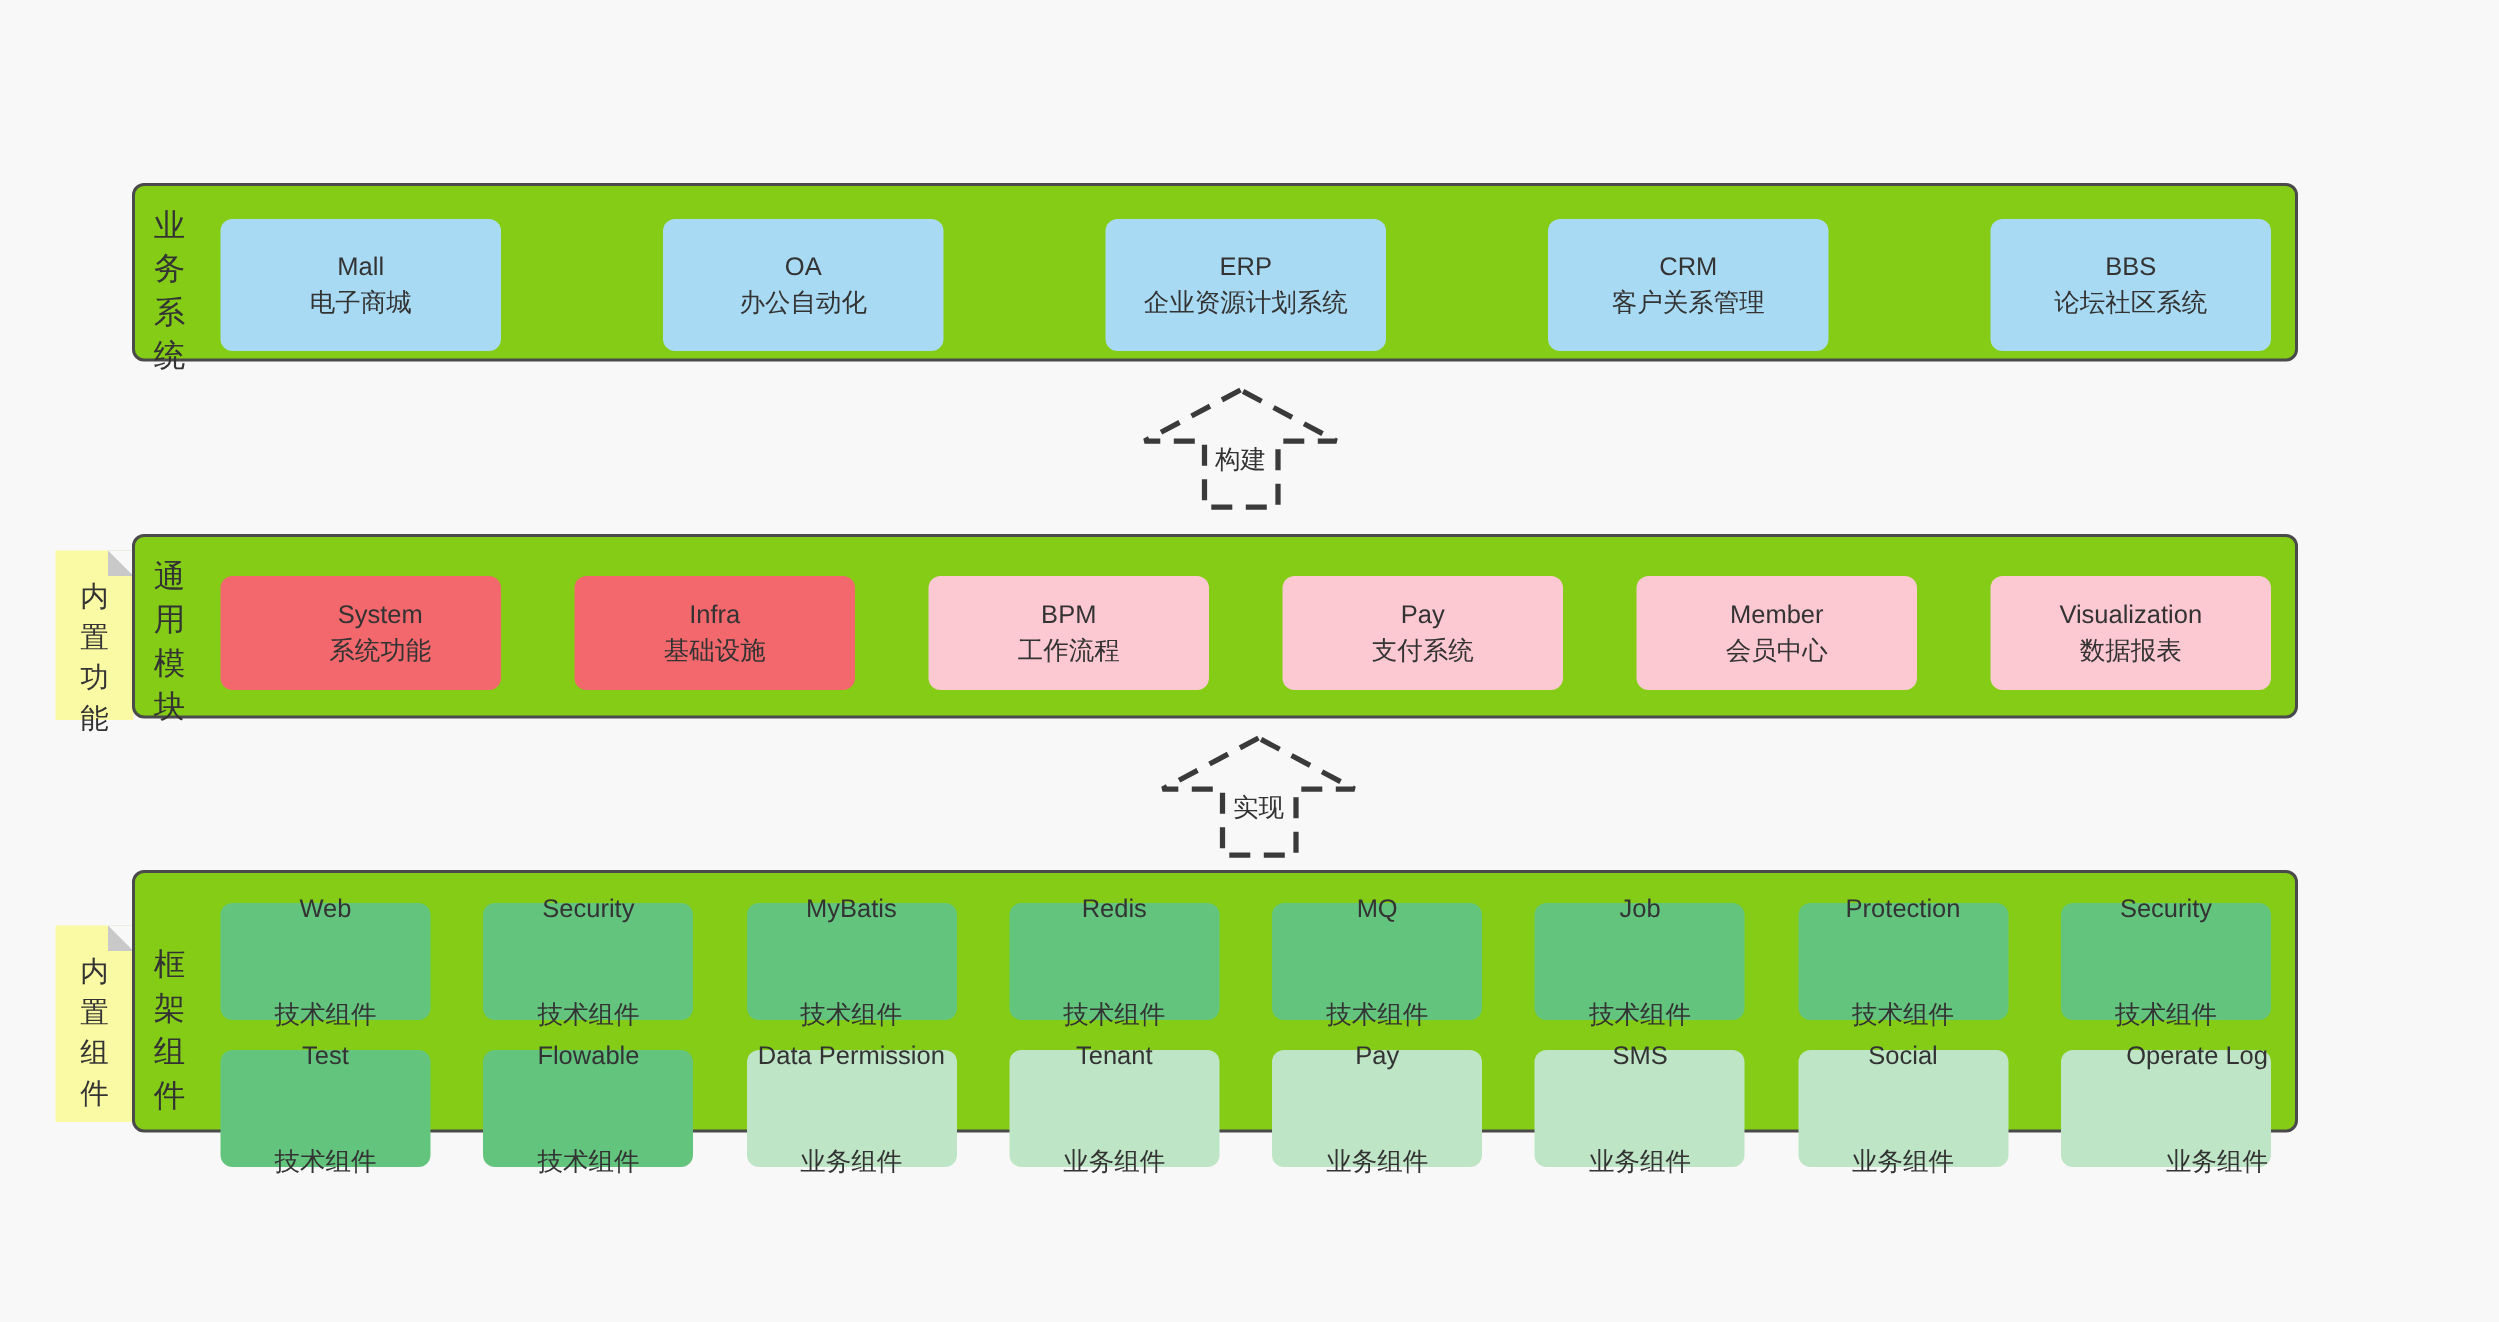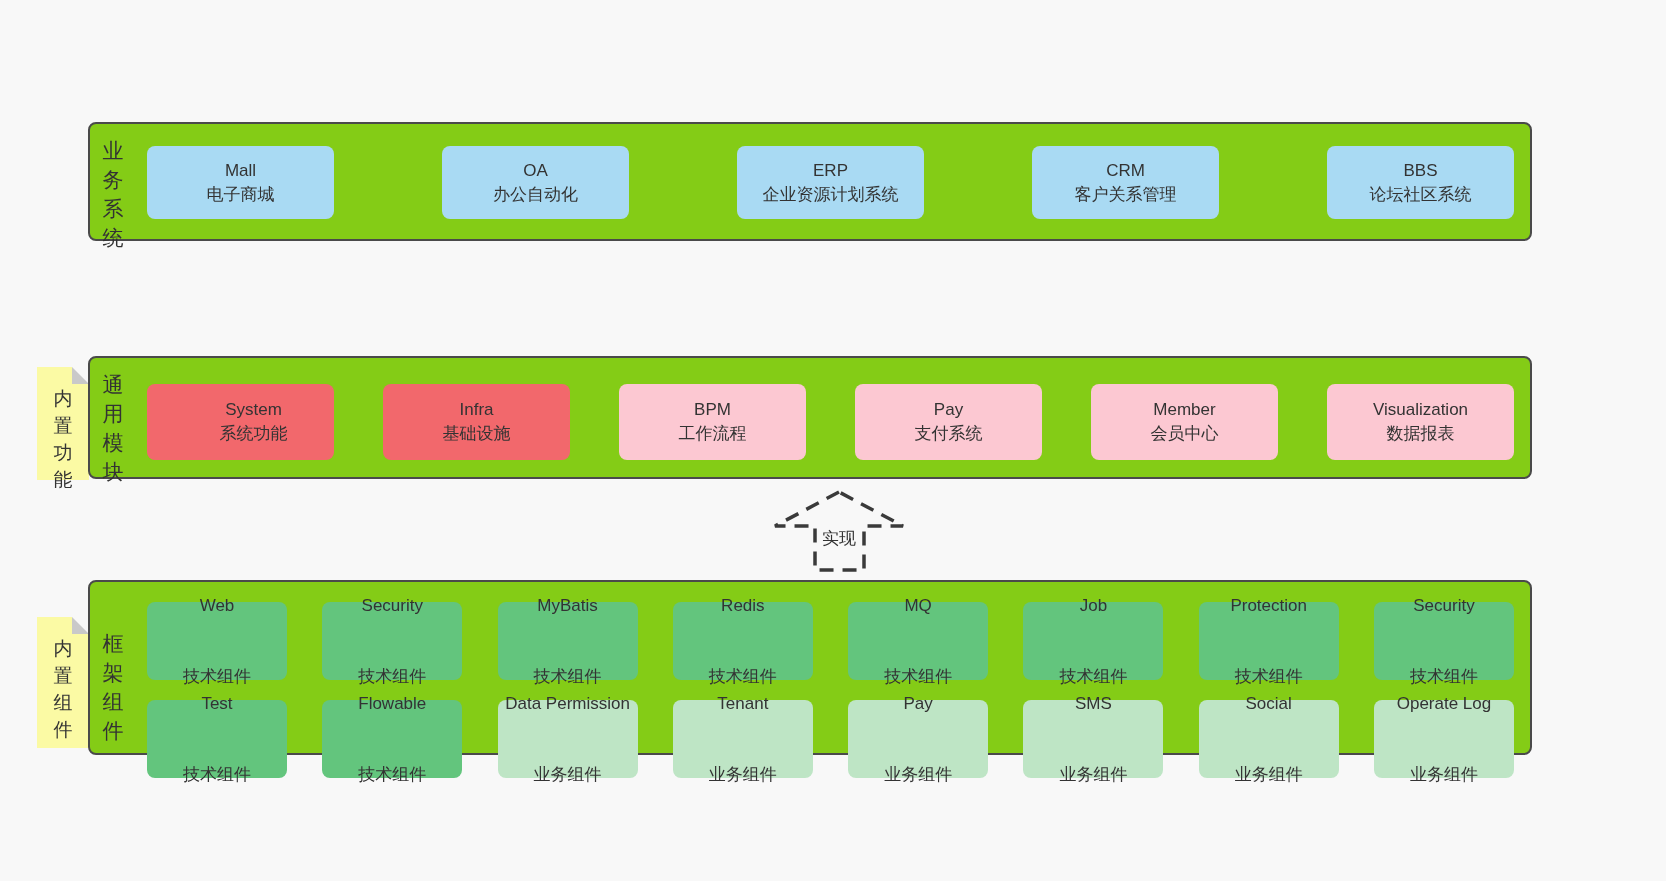--- a/index.html
+++ b/index.html
@@ -20,21 +20,21 @@
   .label-modules{top:12px;}
   .label-components{top:47px;}
 
   
   .rows{position:absolute;left:57px;right:16px;display:flex;flex-direction:column;gap:20px;}
   .layer-business .rows{top:22px;}
   .layer-modules .rows{top:26px;}
   .layer-components .rows{top:20px;}
   .box-row{display:flex;justify-content:space-between;}
 
-  .box{width:187px;height:73px;border-radius:8px;display:flex;flex-direction:column;
+  .box{width:187px;height:88px;border-radius:8px;display:flex;flex-direction:column;
        justify-content:center;align-items:center;text-align:center;font-size:17px;
        line-height:24px;padding:2px;box-sizing:border-box;}
   .layer-modules .box{height:76px;}
   .layer-components .box{width:140px;height:78px;line-height:23px;gap:48px;}
   .box-title,.box-sub{width:100%;}
   .layer-components .box-title{line-height:23px;}
 
   
   .sticky{position:absolute;left:37px;width:52px;background:#fbfaa4;z-index:0;}
   .sticky-modules{top:367px;height:113px;}
@@ -89,20 +89,26 @@
             <div class="box-sub">客户关系管理</div>
           </div>
           <div class="box v-blue" style="background: rgb(169, 218, 243);">
             <div class="box-title">BBS</div>
             <div class="box-sub">论坛社区系统</div>
           </div>
         </div>
       </div>
   </section>
 
+  <div class="arrow arrow-build">
+    <svg width="136" height="84" viewBox="0 0 136 84">
+      <polygon points="68,3 4,37 44,37 44,81 93,81 93,37 132,37" fill="none" stroke="#3a3a3a" stroke-width="3.5" stroke-dasharray="14 9"></polygon>
+    </svg>
+    <span class="arrow-label">构建</span>
+  </div>
 
   <section class="layer layer-modules">
     <div class="layer-label label-modules">通用模块</div>
     <div class="rows">
         <div class="box-row">
           <div class="box v-red" style="background: rgb(242, 104, 108); padding-left: 28px;">
             <div class="box-title">System</div>
             <div class="box-sub">系统功能</div>
           </div>
           <div class="box v-red" style="background: rgb(242, 104, 108);">
@@ -195,21 +201,21 @@
             <div class="box-sub">业务组件</div>
           </div>
           <div class="box v-green-light" style="background: rgb(190, 229, 197);">
             <div class="box-title">SMS</div>
             <div class="box-sub">业务组件</div>
           </div>
           <div class="box v-green-light" style="background: rgb(190, 229, 197);">
             <div class="box-title">Social</div>
             <div class="box-sub">业务组件</div>
           </div>
-          <div class="box v-green-light" style="background: rgb(190, 229, 197);">
+          <div class="box v-green-light" style="background: rgb(190, 229, 197); text-align: right;">
             <div class="box-title">Operate Log</div>
             <div class="box-sub">业务组件</div>
           </div>
         </div>
       </div>
   </section>
 
 </div>
 
 </body></html>

